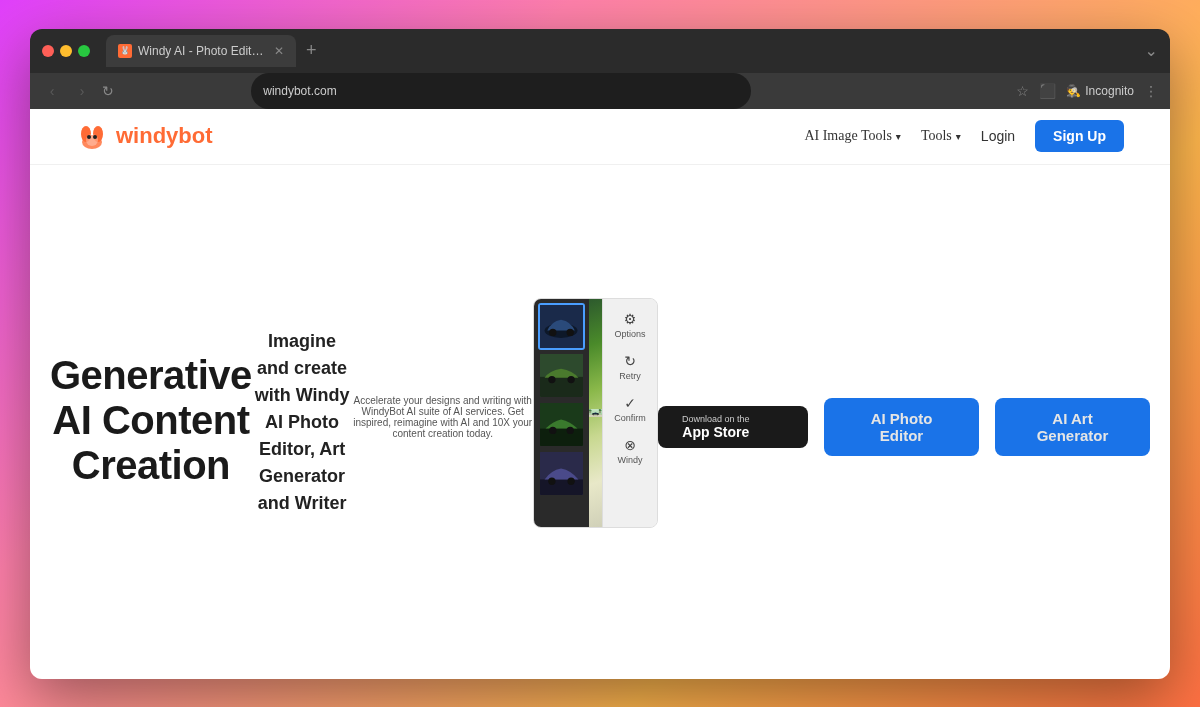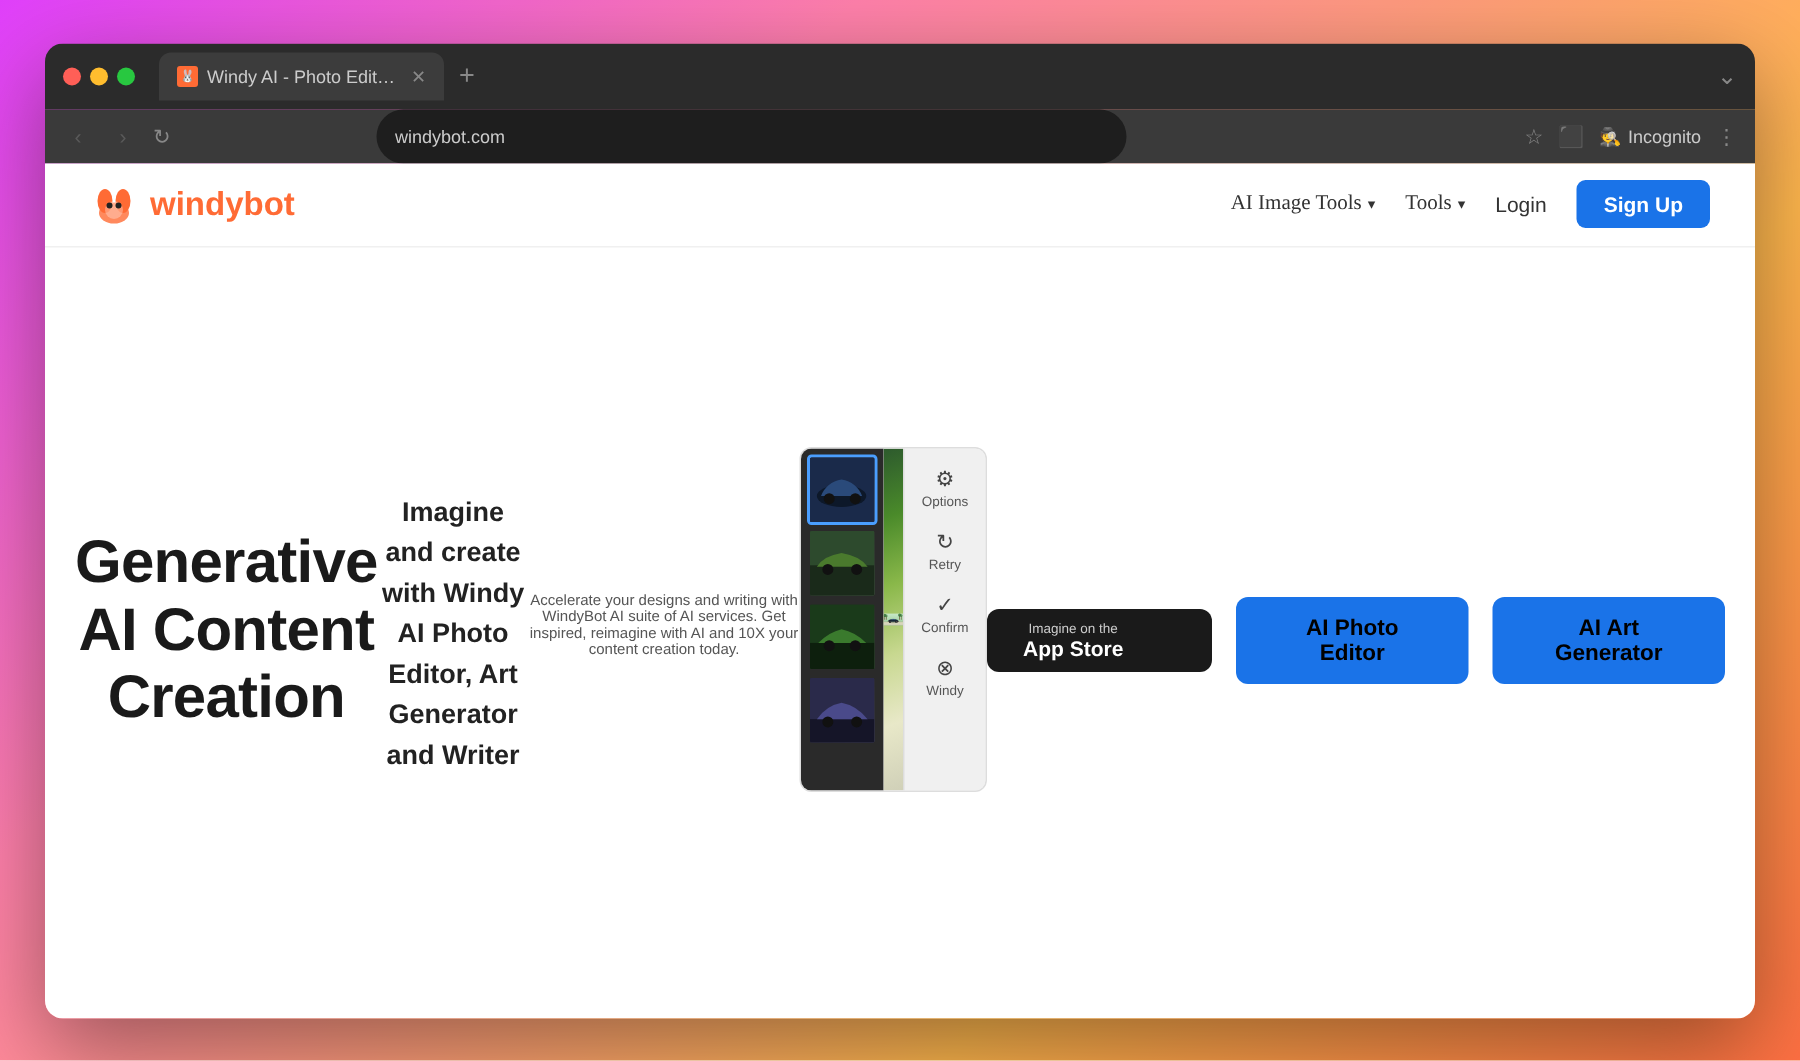--- a/index.html
+++ b/index.html
@@ -183,21 +183,21 @@
       overflow: hidden;
       display: flex;
       flex-direction: column;
     }
 
     
     .site-nav {
       height: 56px;
       display: flex;
       align-items: center;
-      padding: 0 30px;
+      padding: 0 46px;
       border-bottom: 1px solid #f0f0f0;
       flex-shrink: 0;
     }
 
     .logo {
       display: flex;
       align-items: center;
       gap: 8px;
       text-decoration: none;
     }
@@ -419,21 +419,21 @@
     }
 
     .appstore-large {
       color: white;
       font-size: 14px;
       font-weight: 600;
     }
 
     .btn-ai {
       background: #1a73e8;
-      color: #000000;
+      color: #e5e5e5;
       border: none;
       border-radius: 8px;
       padding: 12px 28px;
       font-size: 15px;
       font-weight: 600;
       cursor: pointer;
       min-width: 155px;
       text-align: center;
     }
 
@@ -663,21 +663,21 @@
             <span class="tool-icon">⊗</span>
             <span class="tool-label">Windy</span>
           </div>
         </div>
       </div>
 
       <div class="cta-row">
         <button class="btn-appstore">
           <span class="appstore-icon"></span>
           <div class="appstore-text">
-            <span class="appstore-small">Imagine on the</span>
+            <span class="appstore-small">Download on the</span>
             <span class="appstore-large">App Store</span>
           </div>
         </button>
         <button class="btn-ai">AI Photo Editor</button>
         <button class="btn-ai">AI Art Generator</button>
       </div>
     </div>
   </div>
 </div>
 

